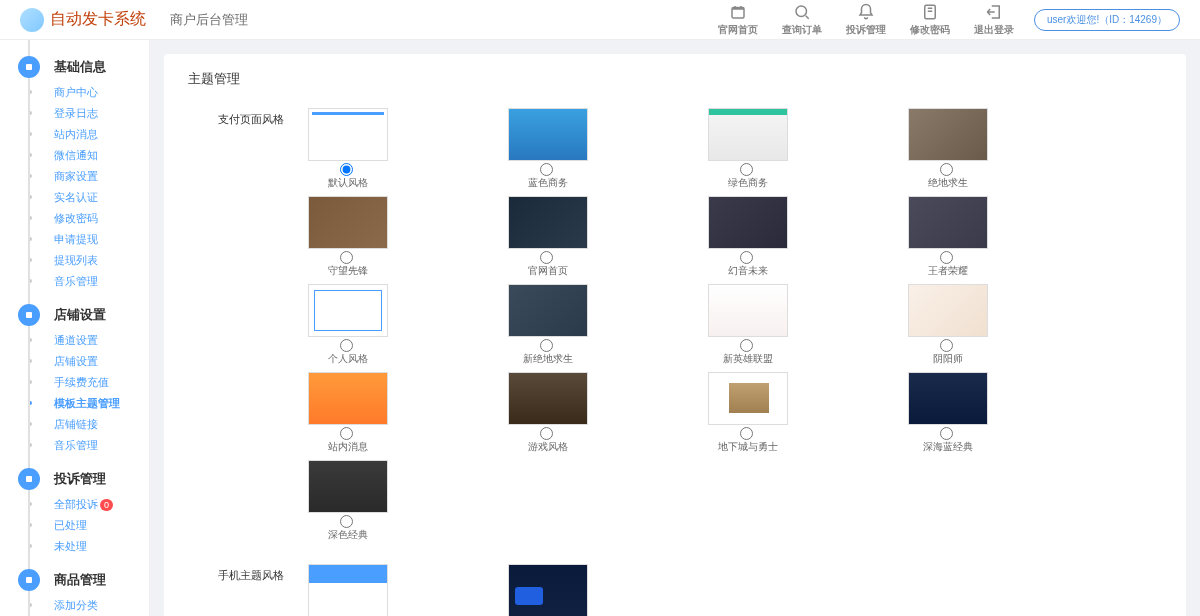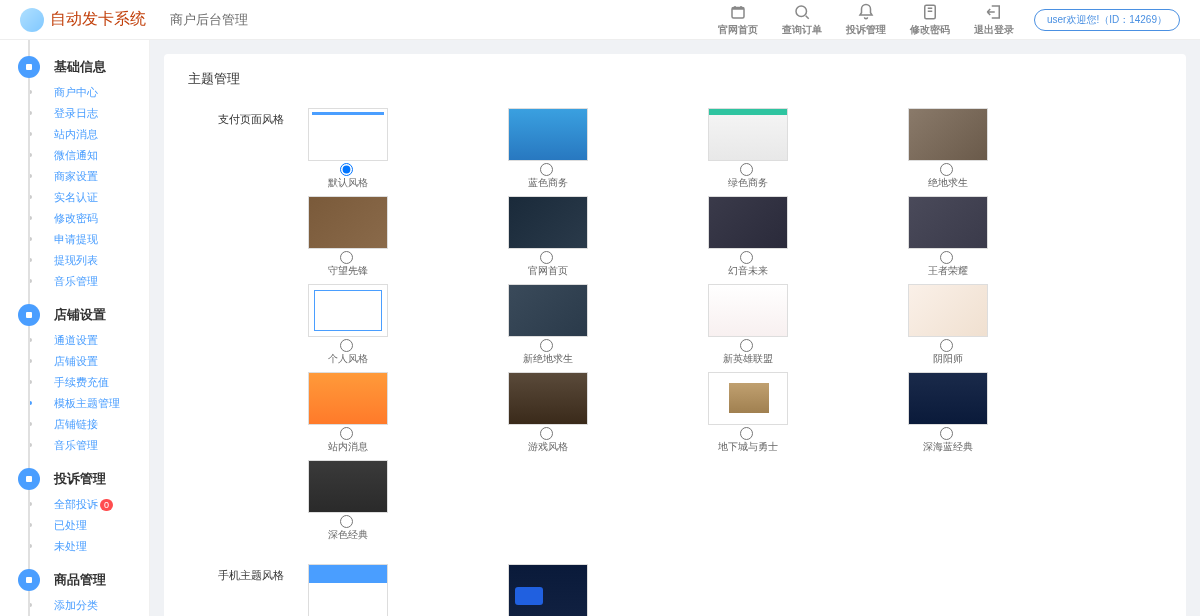--- a/index.html
+++ b/index.html
@@ -20,21 +20,21 @@
 .sidebar { position: fixed; left: 0; top: 40px; bottom: 0; width: 150px; background: #fff; overflow-y: auto; padding-top: 12px; border-right: 1px solid #f0f0f0; }
 .nav-section { margin-bottom: 8px; position: relative; }
 .nav-header { display: flex; align-items: center; padding: 6px 8px 6px 10px; }
 .nav-dot { position: absolute; left: 18px; width: 22px; height: 22px; border-radius: 50%; background: #4a9eff; display: flex; align-items: center; justify-content: center; z-index: 2; }
 .nav-dot::before { content: ''; width: 6px; height: 6px; background: #fff; border-radius: 1px; }
 .nav-line { position: absolute; left: 28px; top: 0; bottom: 0; width: 2px; background: #e0e0e0; z-index: 1; }
 .nav-title { font-size: 13px; font-weight: 600; color: #333; margin-left: 44px; }
 .nav-items { padding-left: 54px; }
 .nav-item { padding: 3px 0; font-size: 11px; color: #4a9eff; cursor: pointer; position: relative; }
 .nav-item::before { content: ''; position: absolute; left: -26px; top: 8px; width: 4px; height: 4px; border-radius: 50%; background: #ccc; }
-.nav-item.active { color: #4a9eff; font-weight: 400; }
+.nav-item.active { color: #4a9eff; font-weight: 700; }
 .nav-item.active::before { background: #4a9eff; }
 .nav-item .badge { display: inline-block; background: #ff4d4f; color: #fff; border-radius: 8px; padding: 0 4px; font-size: 9px; margin-left: 2px; line-height: 12px; }
 
 .main { margin-left: 150px; margin-top: 40px; padding: 14px; min-height: calc(100vh - 40px); }
 .card { background: #fff; border-radius: 4px; padding: 16px 24px 20px; }
 .card-title { font-size: 13px; margin-bottom: 20px; }
 
 .form-row { display: flex; margin-bottom: 16px; }
 .form-label { width: 120px; text-align: right; font-size: 11px; color: #333; padding-right: 24px; padding-top: 4px; flex-shrink: 0; }
 .theme-grid { display: flex; flex-wrap: wrap; gap: 0; flex: 1; }

